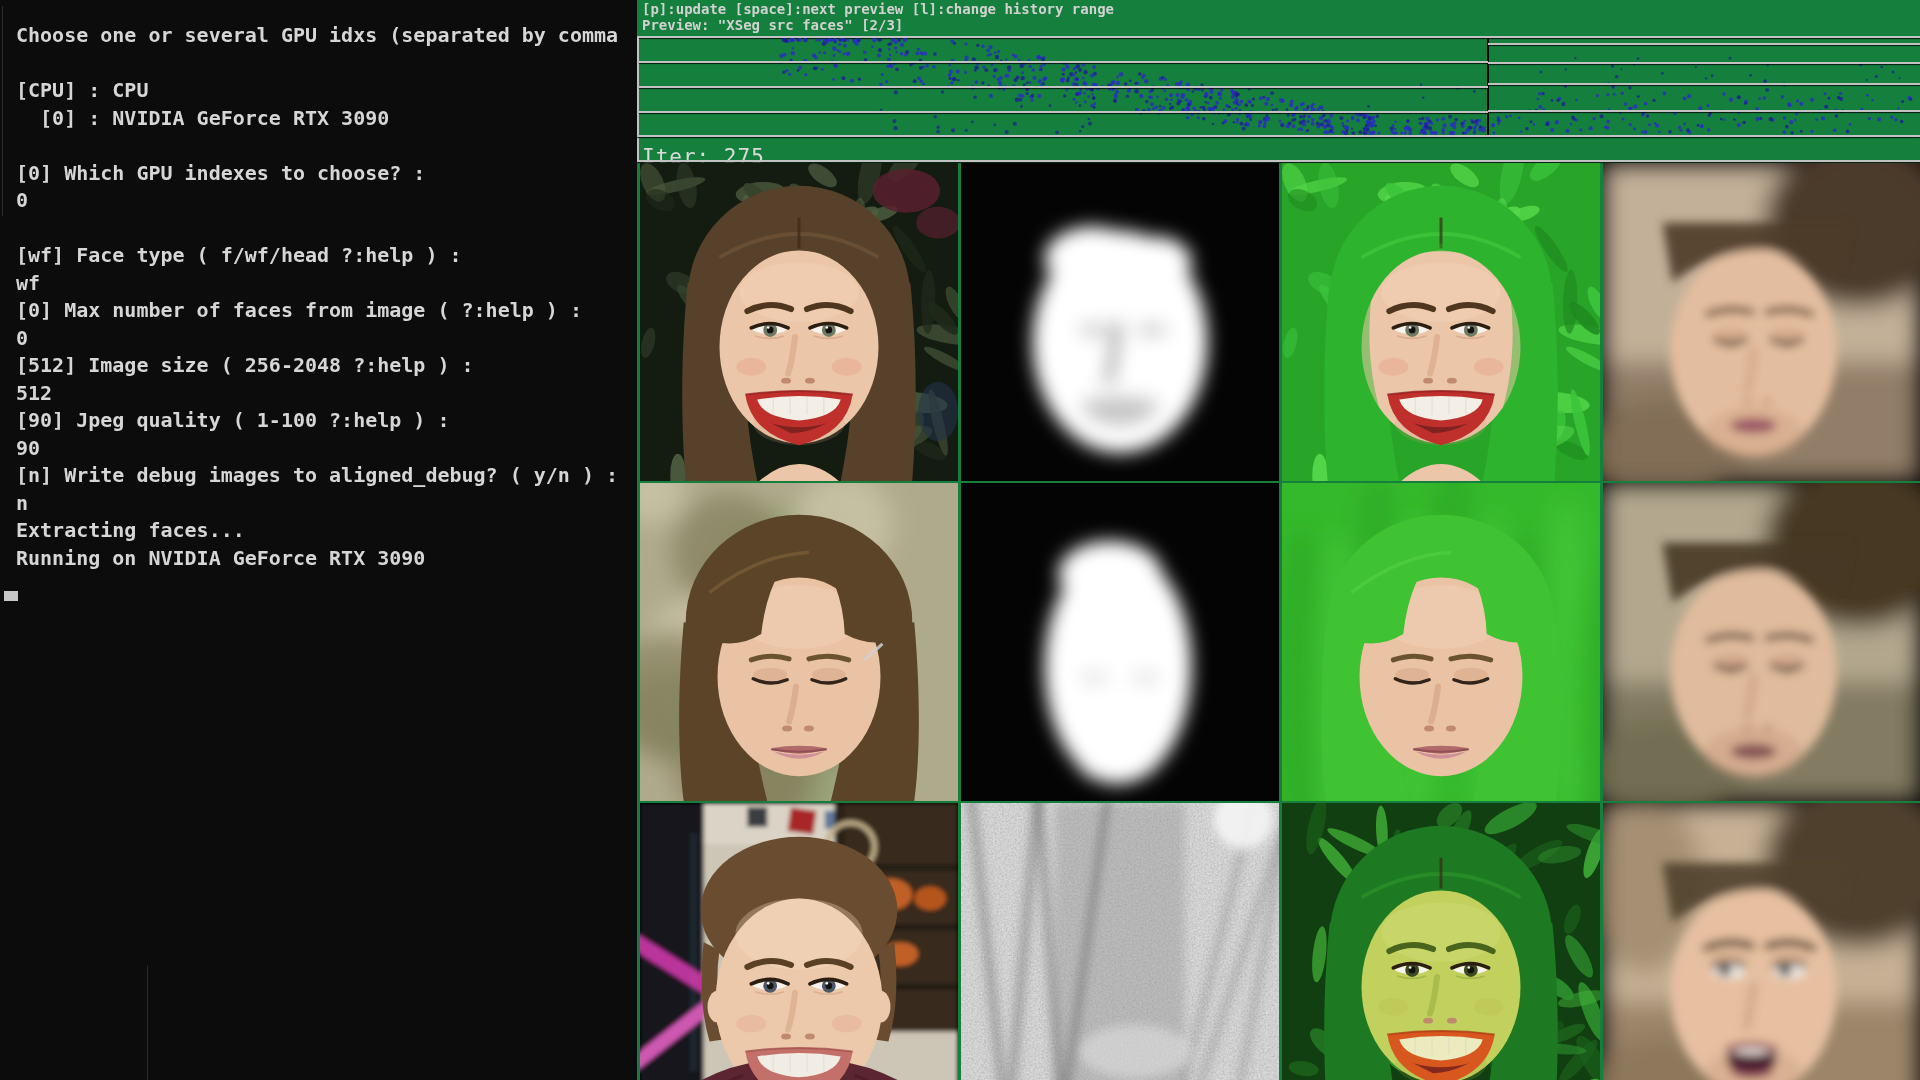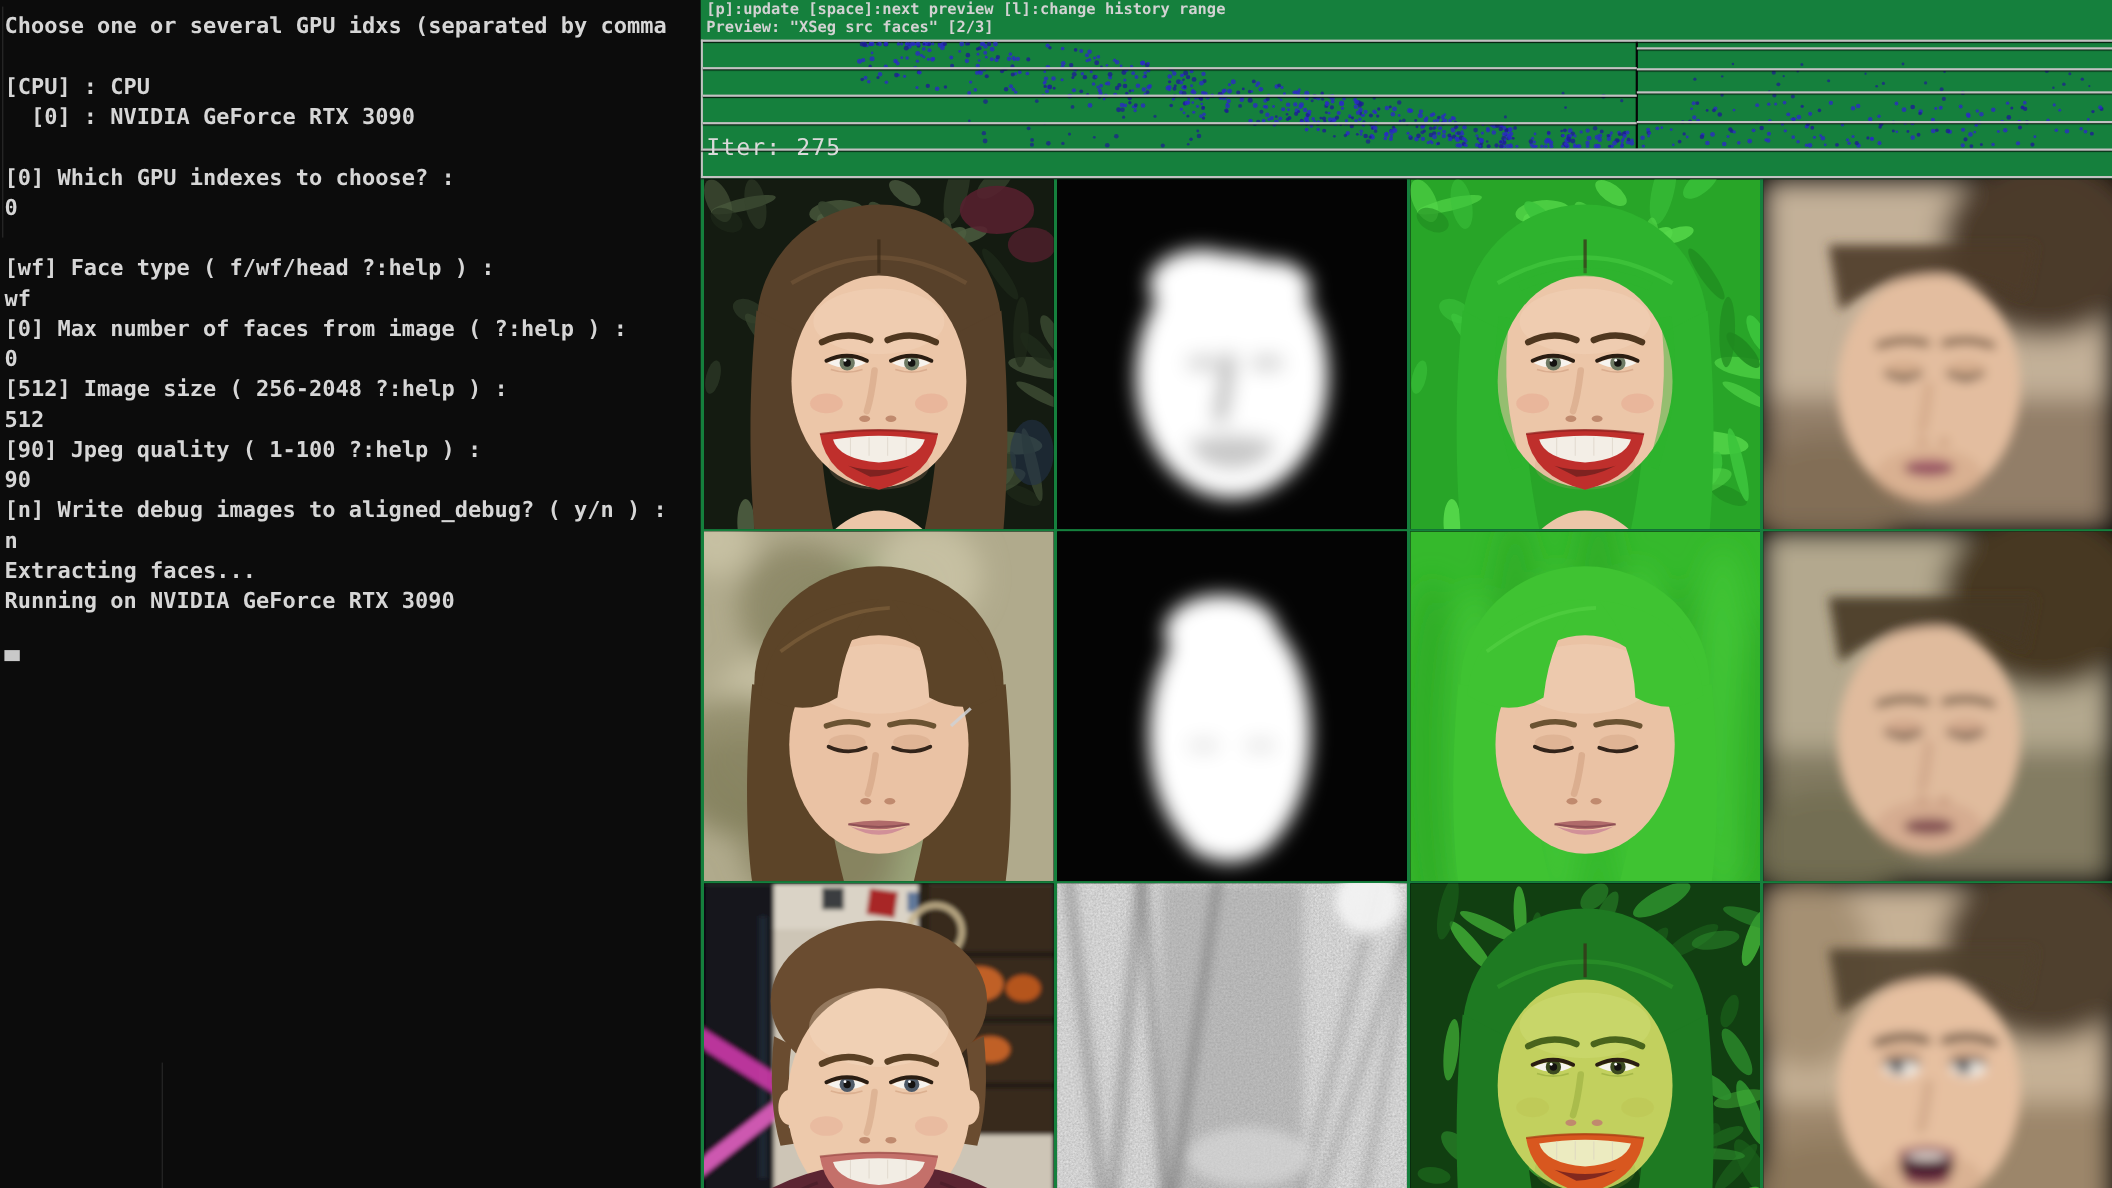--- a/index.html
+++ b/index.html
@@ -1,34 +1,34 @@
 <!DOCTYPE html>
 <html><head>
 <meta charset="utf-8">
 <style>
   html,body{margin:0;padding:0;background:#000;}
   body{width:1920px;height:1080px;position:relative;overflow:hidden;
        font-family:"DejaVu Sans Mono", monospace;}
   #terminal{position:absolute;left:0;top:0;width:640px;height:1080px;background:#0c0c0c;}
-  #term-pre{position:absolute;left:4px;top:10px;margin:0;
+  #term-pre{position:absolute;left:4px;top:10px;margin:12px;
             font:bold 20px/27.5px "DejaVu Sans Mono", monospace;
             color:#d6d6d6;white-space:pre;}
   #term-cursor{position:absolute;left:4px;top:591px;width:14px;height:10px;background:#c8c8c8;}
   #term-border{position:absolute;left:2px;top:6px;width:1px;height:210px;background:#3a3a3a;opacity:.7;}
   #term-artifact{position:absolute;left:147px;top:966px;width:1px;height:114px;background:#2a2a2a;}
   #preview{position:absolute;left:637px;top:0;width:1283px;height:1080px;background:#15803d;overflow:hidden;}
   .hdr-line{position:absolute;left:5px;white-space:pre;
             font:bold 14px/16px "DejaVu Sans Mono", monospace;color:#d2d2d2;}
   #hdr1{top:1px;}
   #hdr2{top:17px;}
   .hline{position:absolute;height:2px;background:#c2c2c2;box-shadow:0 1px 1px rgba(0,0,0,.8);}
   .vline{position:absolute;width:2px;background:#c2c2c2;}
   #graph{position:absolute;left:0;top:38px;width:1283px;height:97px;}
   #graph-seam{position:absolute;left:850px;top:38px;width:2px;height:97px;background:#060607;}
-  #iter{position:absolute;left:5px;top:124px;
+  #iter{position:absolute;left:5px;top:147px;
         font:21px/20px "DejaVu Sans Mono", monospace;color:#dadada;letter-spacing:1px;}
   .cell{position:absolute;overflow:hidden;background:#000;}
   .cell svg{display:block;}
 </style>
 </head>
 <body>
 
 <div id="terminal">
   <div id="term-border"></div>
   <pre id="term-pre">Choose one or several GPU idxs (separated by comma

